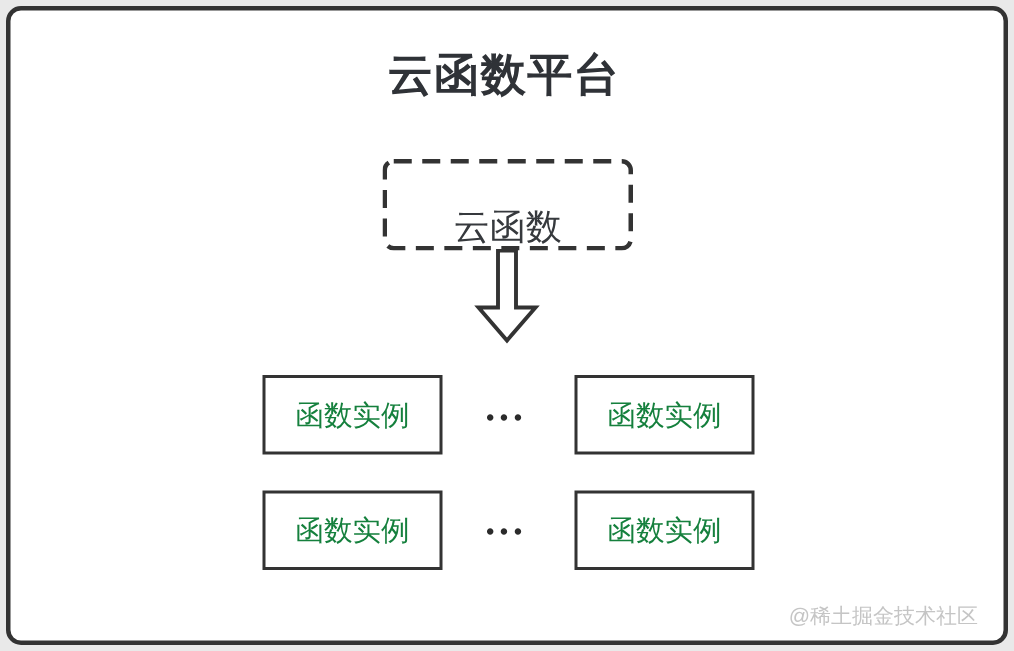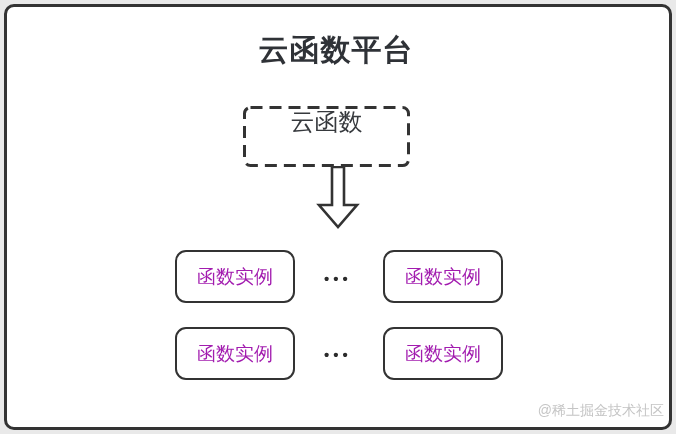--- a/index.html
+++ b/index.html
@@ -30,26 +30,26 @@
     right: 4px;
     top: 30px;
     text-align: center;
     font-size: 30px;
     font-weight: bold;
     color: #2f3237;
     letter-spacing: 1px;
   }
   .dashed-box {
     position: absolute;
-    left: 243px;
+    left: 255px;
     top: 106px;
     width: 167px;
     height: 61px;
     display: flex;
-    align-items: flex-start;
+    align-items: flex-end;
     justify-content: center;
   }
   .dashed-box svg.border-layer {
     position: absolute;
     left: 0;
     top: 0;
     width: 100%;
     height: 100%;
   }
   .dashed-box .label {
@@ -62,48 +62,48 @@
     left: 316px;
     top: 166px;
     width: 44px;
     height: 64px;
   }
   .inst-box {
     position: absolute;
     width: 120px;
     height: 53px;
     border: 2.5px solid #333333;
-    border-radius: 11px;
+    border-radius: 0;
     background: #ffffff;
     box-sizing: border-box;
     display: flex;
     align-items: center;
     justify-content: center;
     font-size: 19px;
-    color: #a21caf;
+    color: #15803d;
   }
   .inst-r1l { left: 175px; top: 250px; }
   .inst-r1r { left: 383px; top: 250px; }
   .inst-r2l { left: 175px; top: 327px; }
   .inst-r2r { left: 383px; top: 327px; }
   .dots {
     position: absolute;
     width: 60px;
     text-align: center;
     font-size: 15px;
     font-weight: bold;
     color: #2b2b2b;
     letter-spacing: 4px;
     line-height: 10px;
   }
   .dots-r1 { left: 308px; top: 274px; }
   .dots-r2 { left: 308px; top: 350px; }
   .watermark {
     position: absolute;
-    right: 12px;
+    right: 24px;
     bottom: 14px;
     font-size: 14px;
     color: #c5c5c5;
   }
 </style>
 </head>
 <body>
 
 <div class="canvas">
   <div class="frame"></div>

